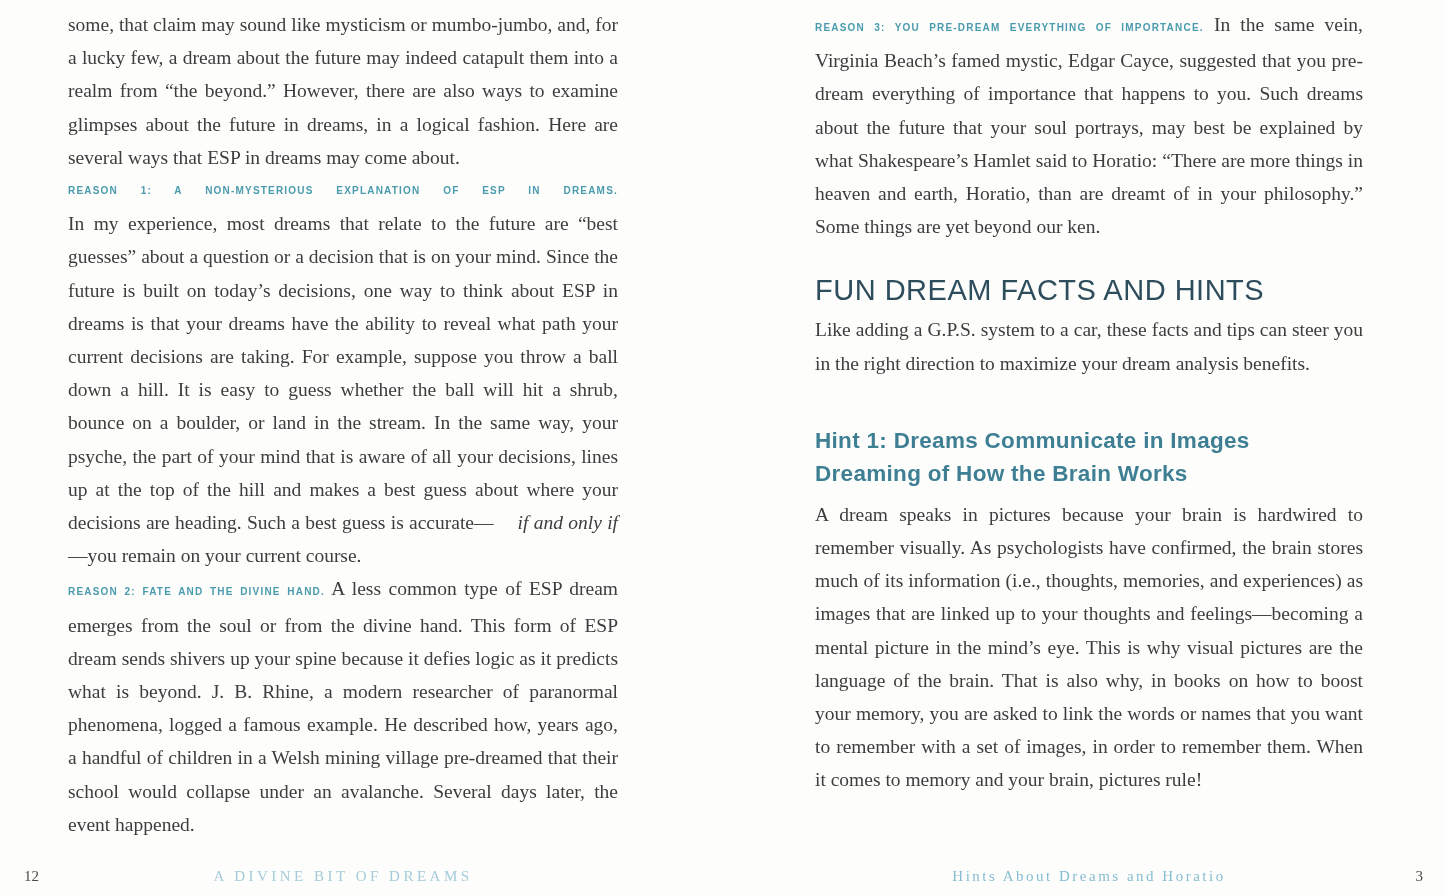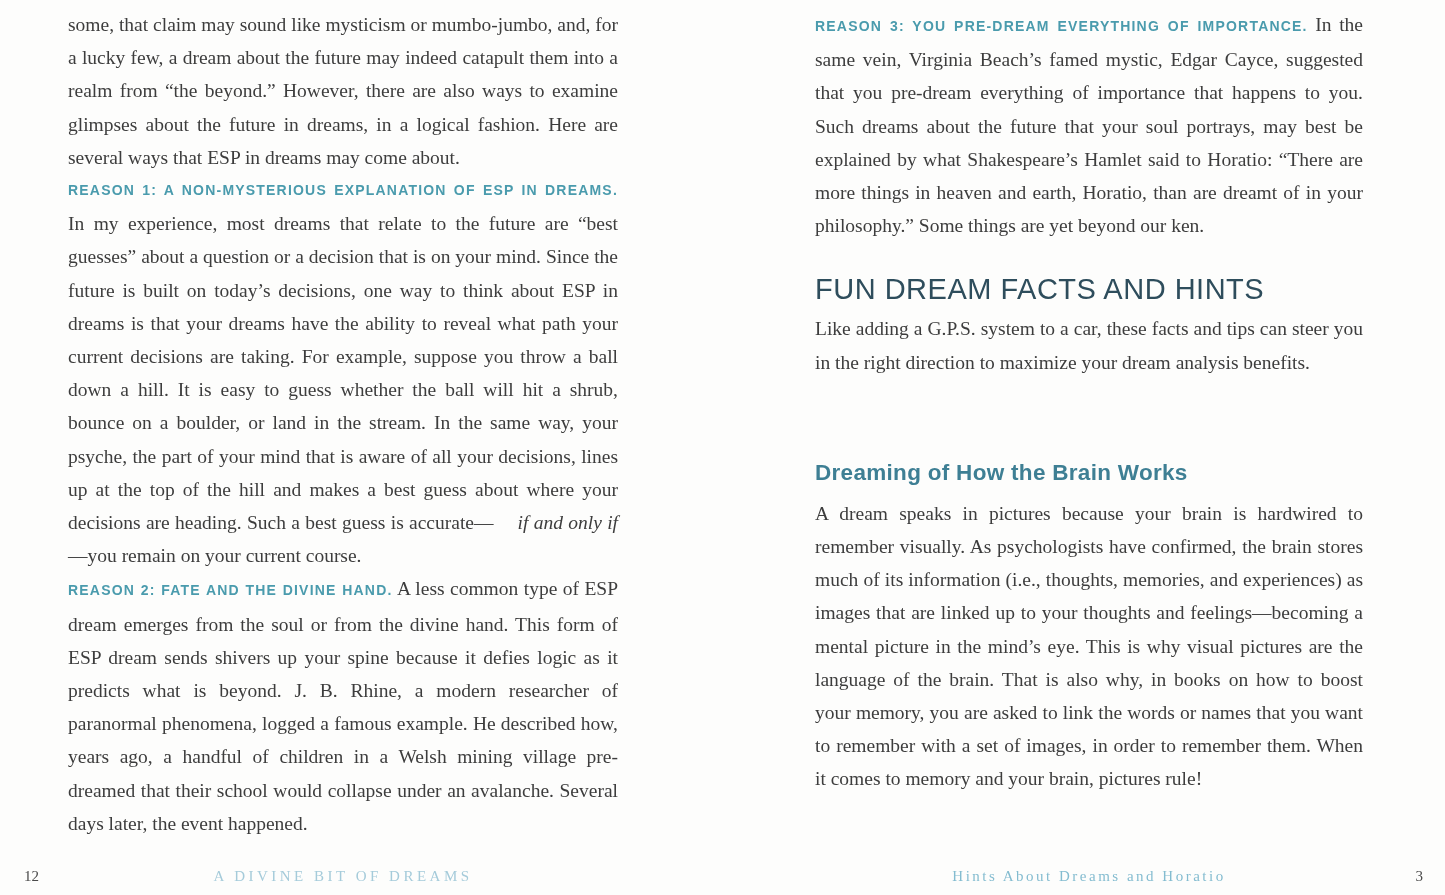--- a/index.html
+++ b/index.html
@@ -29,21 +29,21 @@
     font-size:19.5px;
     line-height:33.2px;
     color:var(--body-text);
     text-align:justify;
     margin:0;
   }
   p.body em{font-style:italic;margin-left:24px;}
   .rh{
     font-family:"Liberation Sans","DejaVu Sans",sans-serif;
     font-weight:bold;
-    font-size:14px;
+    font-size:10px;
     letter-spacing:1.2px;
     color:var(--reason-teal);
   }
   .rh-block{
     display:block;
     text-align:justify;
     text-align-last:justify;
   }
   .section-heading{
     font-family:"Liberation Sans","DejaVu Sans",sans-serif;
@@ -100,21 +100,21 @@
   <p class="body"><span class="rh">REASON 2: FATE AND THE DIVINE HAND.</span><span> A less common type of ESP dream emerges from the soul or from the divine hand. This form of ESP dream sends shivers up your spine because it defies logic as it predicts what is beyond. J. B. Rhine, a modern researcher of paranormal phenomena, logged a famous example. He described how, years ago, a handful of children in a Welsh mining village pre-dreamed that their school would collapse under an avalanche. Several days later, the event happened.</span></p>
 </section>
 
 <section class="page page-right">
   <p class="body"><span class="rh">REASON 3: YOU PRE-DREAM EVERYTHING OF IMPORTANCE.</span><span> In the same vein, Virginia Beach’s famed mystic, Edgar Cayce, suggested that you pre-dream everything of importance that happens to you. Such dreams about the future that your soul portrays, may best be explained by what Shakespeare’s Hamlet said to Horatio: “There are more things in heaven and earth, Horatio, than are dreamt of in your philosophy.” Some things are yet beyond our ken.</span></p>
 
   <h2 class="section-heading">FUN DREAM FACTS AND HINTS</h2>
 
   <p class="body">Like adding a G.P.S. system to a car, these facts and tips can steer you in the right direction to maximize your dream analysis benefits.</p>
 
-  <h3 class="hint-heading"><br><span>Dreaming of How the Brain Works</span></h3>
+  <h3 class="hint-heading"><span>Hint 1: Dreams Communicate in Images</span><br><span>Dreaming of How the Brain Works</span></h3>
 
   <p class="body">A dream speaks in pictures because your brain is hardwired to remember visually. As psychologists have confirmed, the brain stores much of its information (i.e., thoughts, memories, and experiences) as images that are linked up to your thoughts and feelings—becoming a mental picture in the mind’s eye. This is why visual pictures are the language of the brain. That is also why, in books on how to boost your memory, you are asked to link the words or names that you want to remember with a set of images, in order to remember them. When it comes to memory and your brain, pictures rule!</p>
 </section>
 
 <span class="footer-item pagenum pagenum-left">12</span>
 <span class="footer-item running-title running-title-left">A DIVINE BIT OF DREAMS</span>
 <span class="footer-item running-title running-title-right">Hints About Dreams and Horatio</span>
 <span class="footer-item pagenum pagenum-right">3</span>
 
 </body></html>

